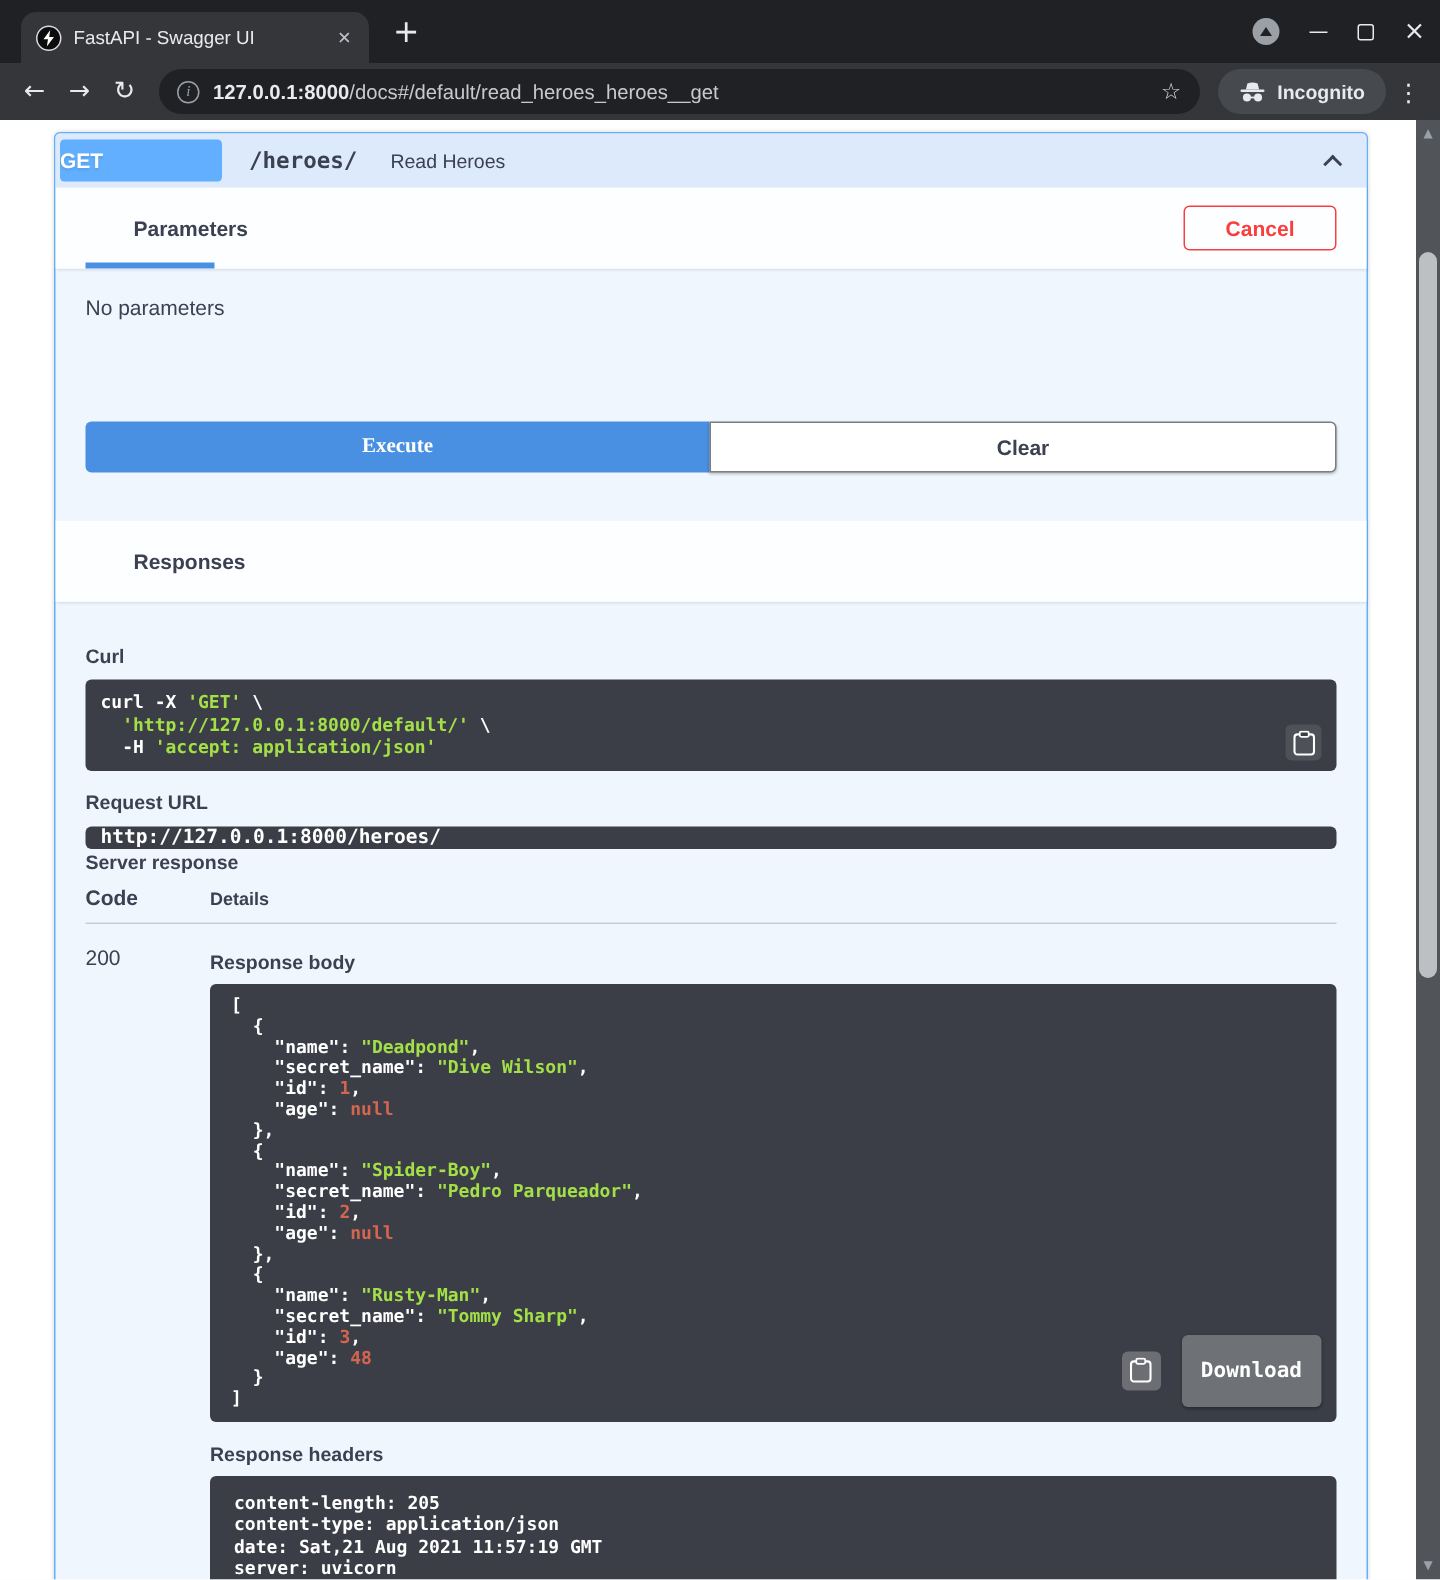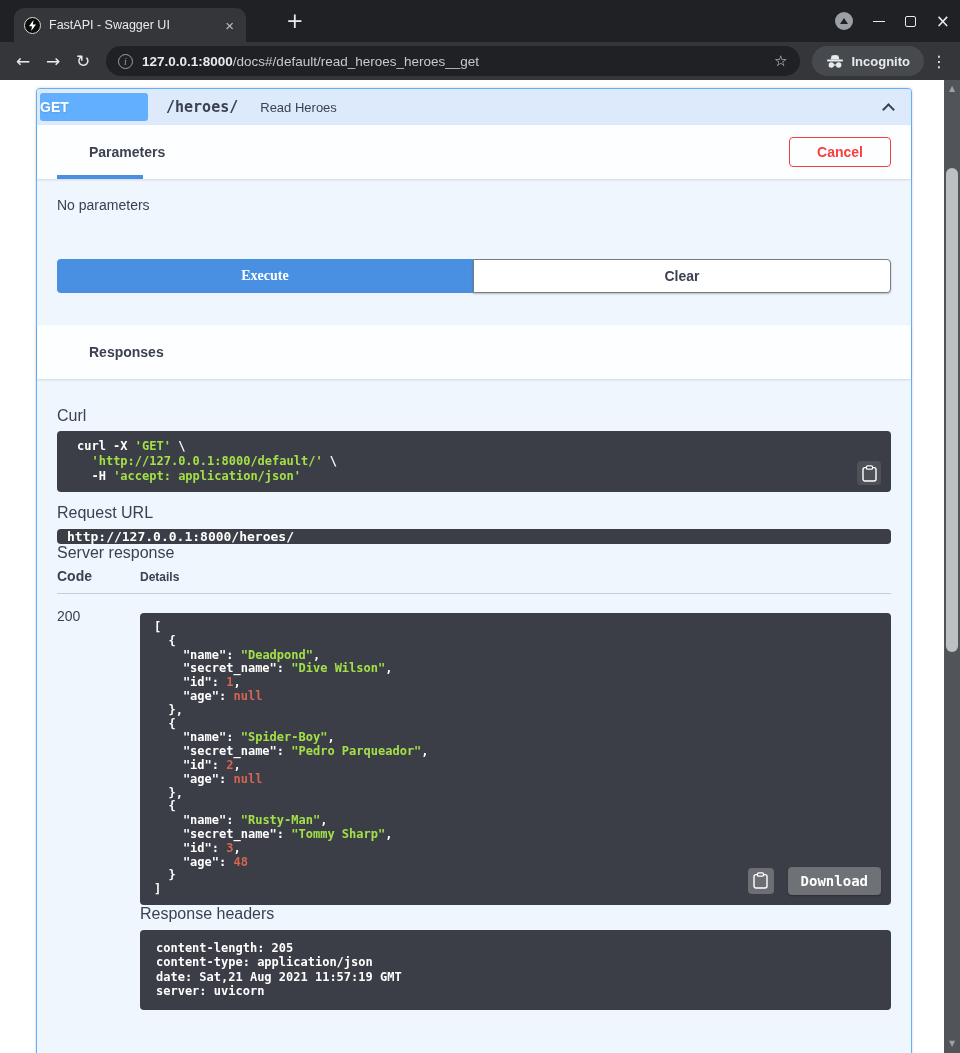--- a/index.html
+++ b/index.html
@@ -1,21 +1,21 @@
 <!DOCTYPE html>
 <html style="--method-get: #61affe; --execute-blue: #4990e2; --cancel-red: #f93e3e; --code-bg: #3b3e46; --code-string: #a3e048; --code-number: #d4654f;"><head>
 <meta charset="utf-8">
 <style>
   *{margin:0;padding:0;box-sizing:border-box;}
   html,body{width:960px;height:1053px;overflow:hidden;background:#fff;
     font-family:"Liberation Sans",sans-serif;}
   .browser{position:relative;width:960px;height:1053px;}
 
   
-  .titlebar{height:42px;background:#202124;display:flex;align-items:flex-end;position:relative;gap:24px;}
+  .titlebar{height:42px;background:#202124;display:flex;align-items:flex-end;position:relative;}
   .tab{width:232px;height:34px;background:#35363a;border-radius:10px 10px 0 0;margin-left:14px;
     display:flex;align-items:center;padding:0 10px;gap:8px;}
   .favicon{width:17px;height:17px;border-radius:50%;background:#0c0c0d;border:1.5px solid #d7d9db;
     display:flex;align-items:center;justify-content:center;flex:none;}
   .tab-title{color:#e8eaed;font-size:12.5px;flex:1;white-space:nowrap;overflow:hidden;}
   .tab-close{color:#bdc1c6;font-size:15px;line-height:1;padding:0 2px;}
   .newtab{color:#e8eaed;font-size:21px;line-height:1;margin:0 0 10px 16px;font-family:"DejaVu Sans",sans-serif;}
   .win-controls{position:absolute;right:10px;top:0;height:42px;display:flex;align-items:center;gap:20px;}
   .upd-circle{width:18px;height:18px;border-radius:50%;background:#9aa0a6;display:flex;align-items:center;justify-content:center;}
   .upd-circle i{display:block;width:0;height:0;border-left:4px solid transparent;border-right:4px solid transparent;border-bottom:6px solid #202124;}
@@ -61,37 +61,37 @@
   .chevron-up{width:9px;height:9px;border-top:2px solid #3b4151;border-right:2px solid #3b4151;
     transform:rotate(-45deg);margin-top:5px;}
 
   .section-header{position:relative;display:flex;align-items:center;justify-content:space-between;
     padding:12px 20px;background:rgba(255,255,255,.85);box-shadow:0 1px 2px rgba(0,0,0,.12);min-height:54px;}
   .section-header h4{font-size:14px;color:#3b4151;font-weight:700;margin-left:32px;}
   .tab-underline{position:absolute;left:20px;bottom:0;width:86px;height:4px;background:var(--execute-blue,#4990e2);}
   .cancel-btn{border:1px solid var(--cancel-red,#f93e3e);color:var(--cancel-red,#f93e3e);background:transparent;
     font-size:14px;font-weight:600;padding:6px 27px;border-radius:4px;font-family:inherit;}
 
-  .params-body{padding:18px 20px 46px;}
+  .params-body{padding:18px 20px 68px;}
   .no-params{font-size:14px;color:#3b4151;}
 
   .execute-row{display:flex;padding:0 20px;margin-bottom:32px;}
   .execute-btn{flex:1;background:var(--execute-blue,#4990e2);color:#fff;font-weight:700;font-size:14px;
     border:none;padding:8px 0;border-radius:4px 0 0 4px;font-family:Liberation Serif, serif;}
   .clear-btn{flex:1;background:#fff;color:#3b4151;font-weight:700;font-size:14px;
     border:1px solid #7a7d82;padding:8px 0;border-radius:0 4px 4px 0;box-shadow:0 1px 2px rgba(0,0,0,.25);font-family:inherit;}
 
   .responses-body{padding:28px 20px 24px;}
-  .small-label{font-size:16px;font-weight:400;color:#3b4151;}
+  .small-label{font-size:13px;font-weight:700;color:#3b4151;}
 
   .codeblock{background:var(--code-bg,#41444e);border-radius:4px;position:relative;
     font-family:"DejaVu Sans Mono",monospace;color:#fff;}
   .codeblock pre{font-family:inherit;white-space:pre;}
 
-  .curl-block{margin:6px 0 12px;padding:8px 20px;}
+  .curl-block{margin:6px 0 12px;padding:8px 10px;}
   .curl-block pre{font-size:12px;font-weight:700;line-height:15px;}
   .tk-w{color:#ffffff;}
   .tk-s{color:var(--code-string,#a3e048);}
   .tk-n{color:var(--code-number,#d4654f);}
 
   .copy-btn{position:absolute;right:10px;bottom:7px;width:24px;height:24px;background:rgba(255,255,255,.1);
     border:none;border-radius:4px;display:flex;align-items:center;justify-content:center;}
 
   .url-block{margin:7px 0 0;padding:0 10px;}
   .url-block pre{font-size:13px;font-weight:700;}
@@ -104,22 +104,22 @@
   .resp-row{display:flex;padding-top:12px;}
   .status-code{font-size:14px;color:#3b4151;padding-top:2px;}
   .col-details{flex:1;min-width:0;}
   .body-label{margin-top:6px;display:block;}
   .body-block{margin:7px 0 0;padding:8px 10px 8px 14px;}
   .body-block pre{font-size:12px;font-weight:600;line-height:13.8px;}
   .body-actions{position:absolute;right:10px;bottom:10px;display:flex;gap:14px;align-items:center;}
   .copy-btn2{width:26px;height:26px;background:rgba(255,255,255,.25);border:none;border-radius:4px;
     display:flex;align-items:center;justify-content:center;}
   .download-btn{background:#6e7277;color:#fff;font-weight:700;font-size:14px;border:none;
-    padding:6px 13px;border-radius:4px;box-shadow:0 1px 2px rgba(0,0,0,.3);font-family:inherit;}
-  .headers-label{display:block;}
+    padding:16px 13px;border-radius:4px;box-shadow:0 1px 2px rgba(0,0,0,.3);font-family:inherit;}
+  .headers-label{margin-top:14px;display:block;}
   .headers-block{margin:7px 0 0;padding:11px 10px 11px 16px;}
   .headers-block pre{font-size:12px;font-weight:700;line-height:14.5px;}
 </style>
 </head>
 <body>
 
 <div class="browser">
 
   <div class="titlebar">
     <div class="tab">
@@ -215,20 +215,21 @@
         <span class="small-label">Server response</span>
 
         <div class="resp-head">
           <div class="col-code code-h">Code</div>
           <div class="details-h">Details</div>
         </div>
 
         <div class="resp-row">
           <div class="col-code status-code">200</div>
           <div class="col-details">
+            <span class="small-label body-label">Response body</span>
             <div class="codeblock body-block">
               <pre id="body-code"><span class="tk-w">[
 </span><span class="tk-w">  {
 </span><span class="tk-w">    "name"</span><span class="tk-w">: </span><span class="tk-s">"Deadpond"</span><span class="tk-w">,
 </span><span class="tk-w">    "secret_name"</span><span class="tk-w">: </span><span class="tk-s">"Dive Wilson"</span><span class="tk-w">,
 </span><span class="tk-w">    "id"</span><span class="tk-w">: </span><span class="tk-n">1</span><span class="tk-w">,
 </span><span class="tk-w">    "age"</span><span class="tk-w">: </span><span class="tk-n">null</span><span class="tk-w">
 </span><span class="tk-w">  },
 </span><span class="tk-w">  {
 </span><span class="tk-w">    "name"</span><span class="tk-w">: </span><span class="tk-s">"Spider-Boy"</span><span class="tk-w">,

